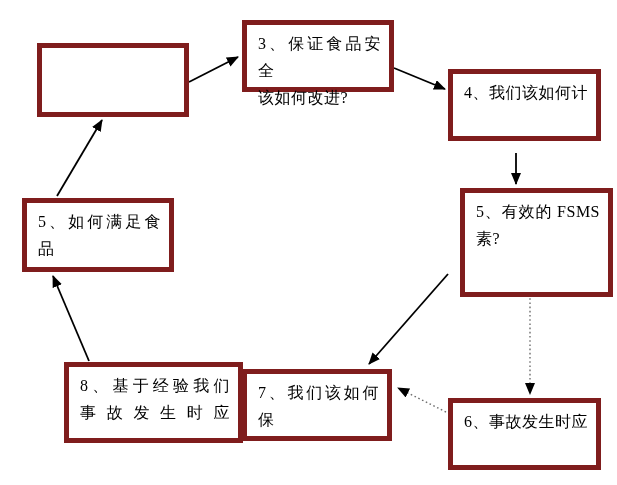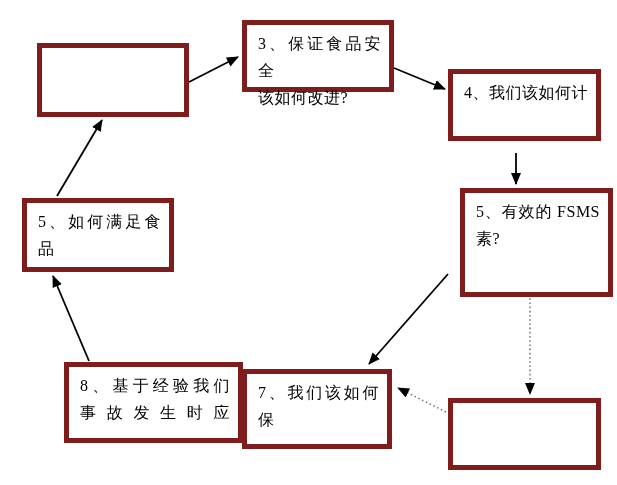--- a/index.html
+++ b/index.html
@@ -43,21 +43,21 @@
     text-align-last: justify;
     -moz-text-align-last: justify;
   }
   
   #box-1 { left: 22px;  top: 198px; width: 152px; height: 74px; }
   #box-2 { left: 37px;  top: 43px;  width: 152px; height: 74px; }
   #box-3 { left: 242px; top: 20px;  width: 152px; height: 72px; }
   #box-4 { left: 448px; top: 69px;  width: 153px; height: 72px; }
   #box-5 { left: 448px; top: 188px; width: 153px; height: 109px; margin-left: 12px; }
   #box-6 { left: 448px; top: 398px; width: 153px; height: 72px; }
-  #box-7 { left: 242px; top: 369px; width: 150px; height: 80px; }
+  #box-7 { left: 242px; top: 369px; width: 150px; height: 72px; }
   #box-8 { left: 36px;  top: 362px; width: 179px; height: 81px; margin-left: 28px; }
   .solid-edge  { stroke: #000000; stroke-width: 1.8; fill: none; }
   .dotted-edge { stroke: #6e6e6e; stroke-width: 1.4; fill: none; stroke-dasharray: 1.6 2.6; }
 </style>
 </head>
 <body>
 
 <div id="canvas">
 
   <svg id="arrow-layer" viewBox="0 0 617 485" xmlns="http://www.w3.org/2000/svg">
@@ -87,20 +87,21 @@
       <div class="box-line">该如何改进?</div>
     </div>
   <div id="box-4" class="flow-box">
       <div class="box-line justify">4、我们该如何计</div>
     </div>
   <div id="box-5" class="flow-box">
       <div class="box-line justify">5、有效的 FSMS</div>
       <div class="box-line">素?</div>
     </div>
   <div id="box-6" class="flow-box">
+      <div class="box-line justify">6、事故发生时应</div>
     </div>
   <div id="box-7" class="flow-box">
       <div class="box-line justify">7、我们该如何保</div>
     </div>
   <div id="box-8" class="flow-box">
       <div class="box-line justify">8、基于经验我们</div>
       <div class="box-line justify">事故发生时应</div>
     </div>
 
 </div>

